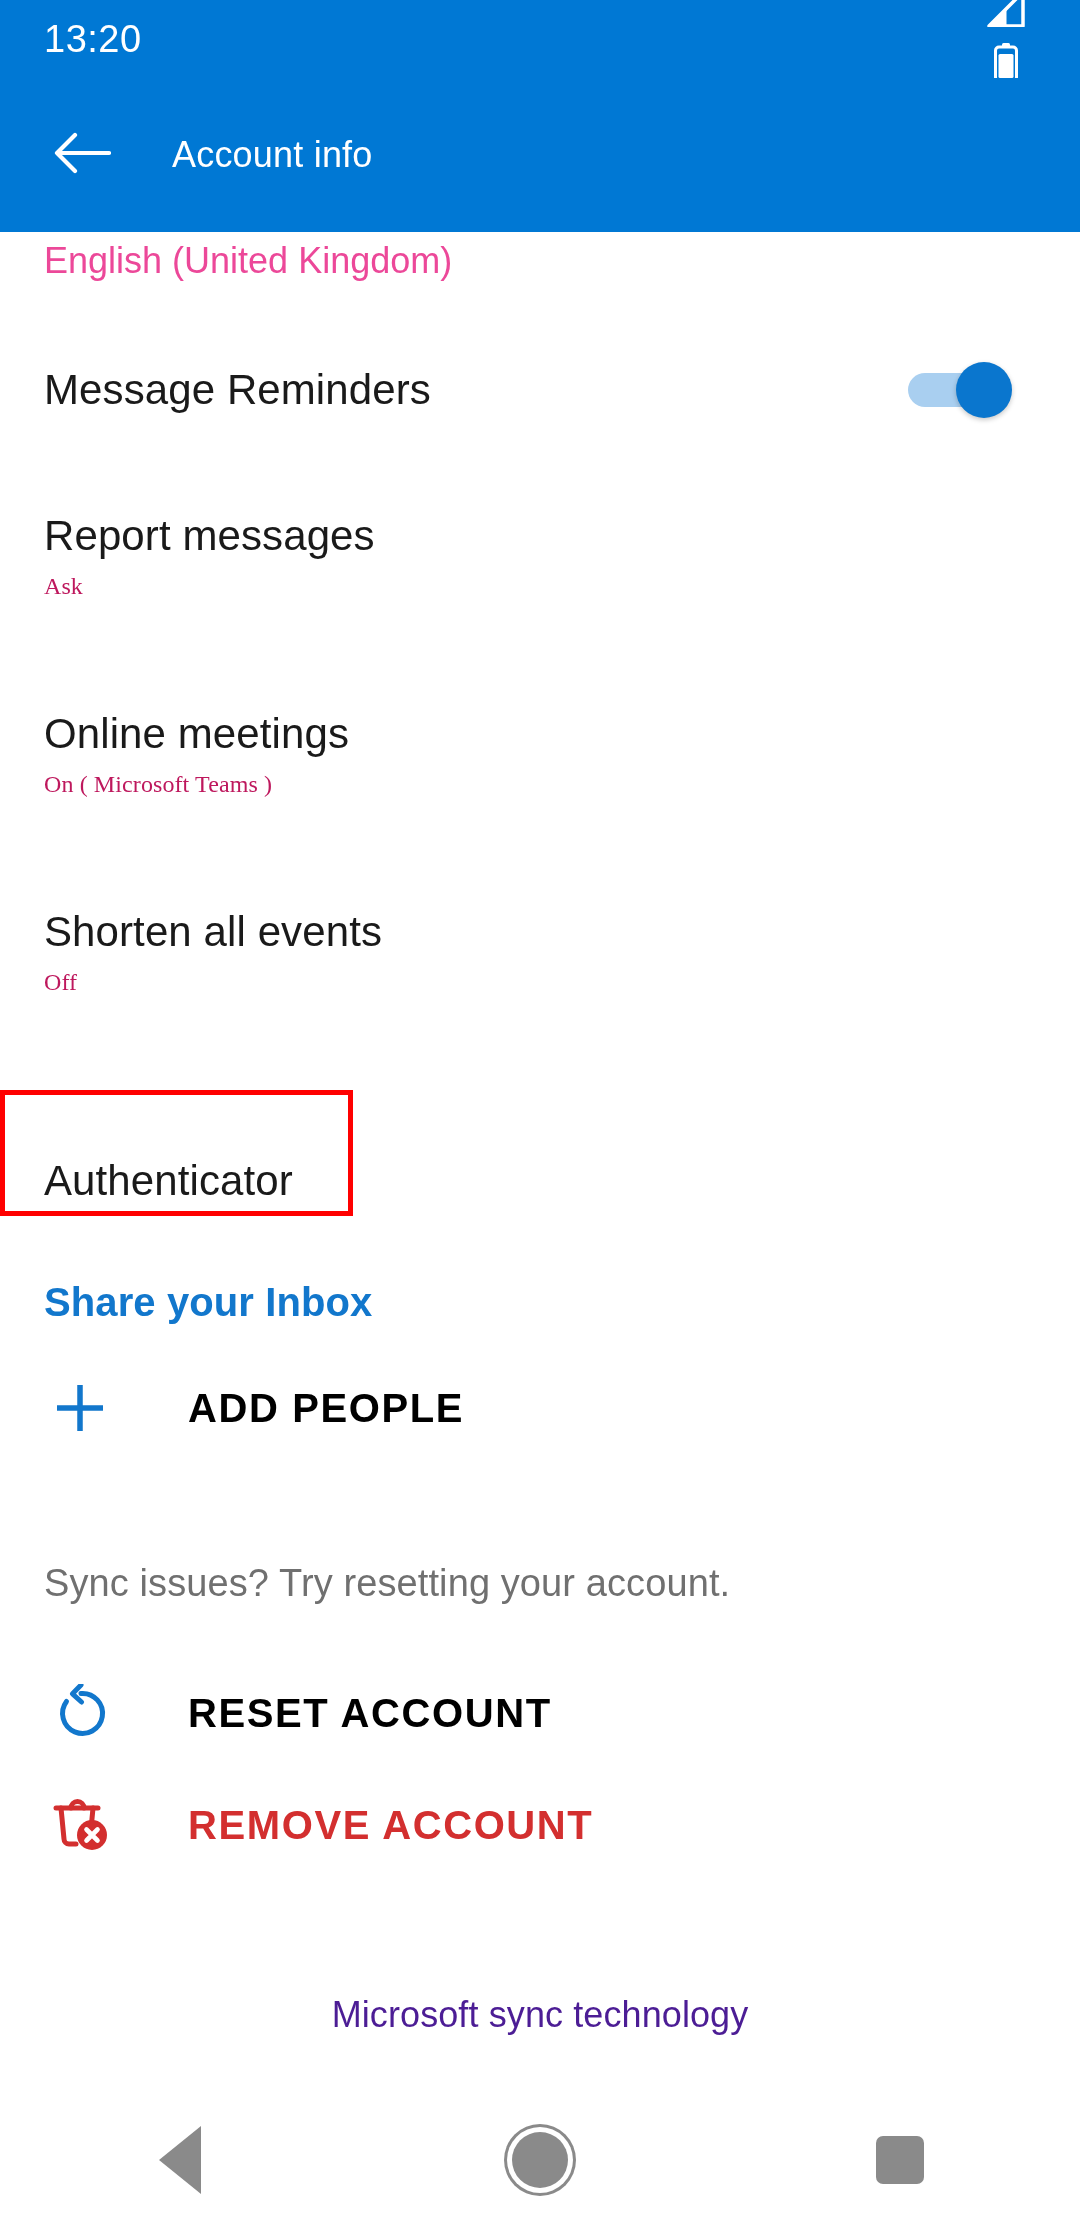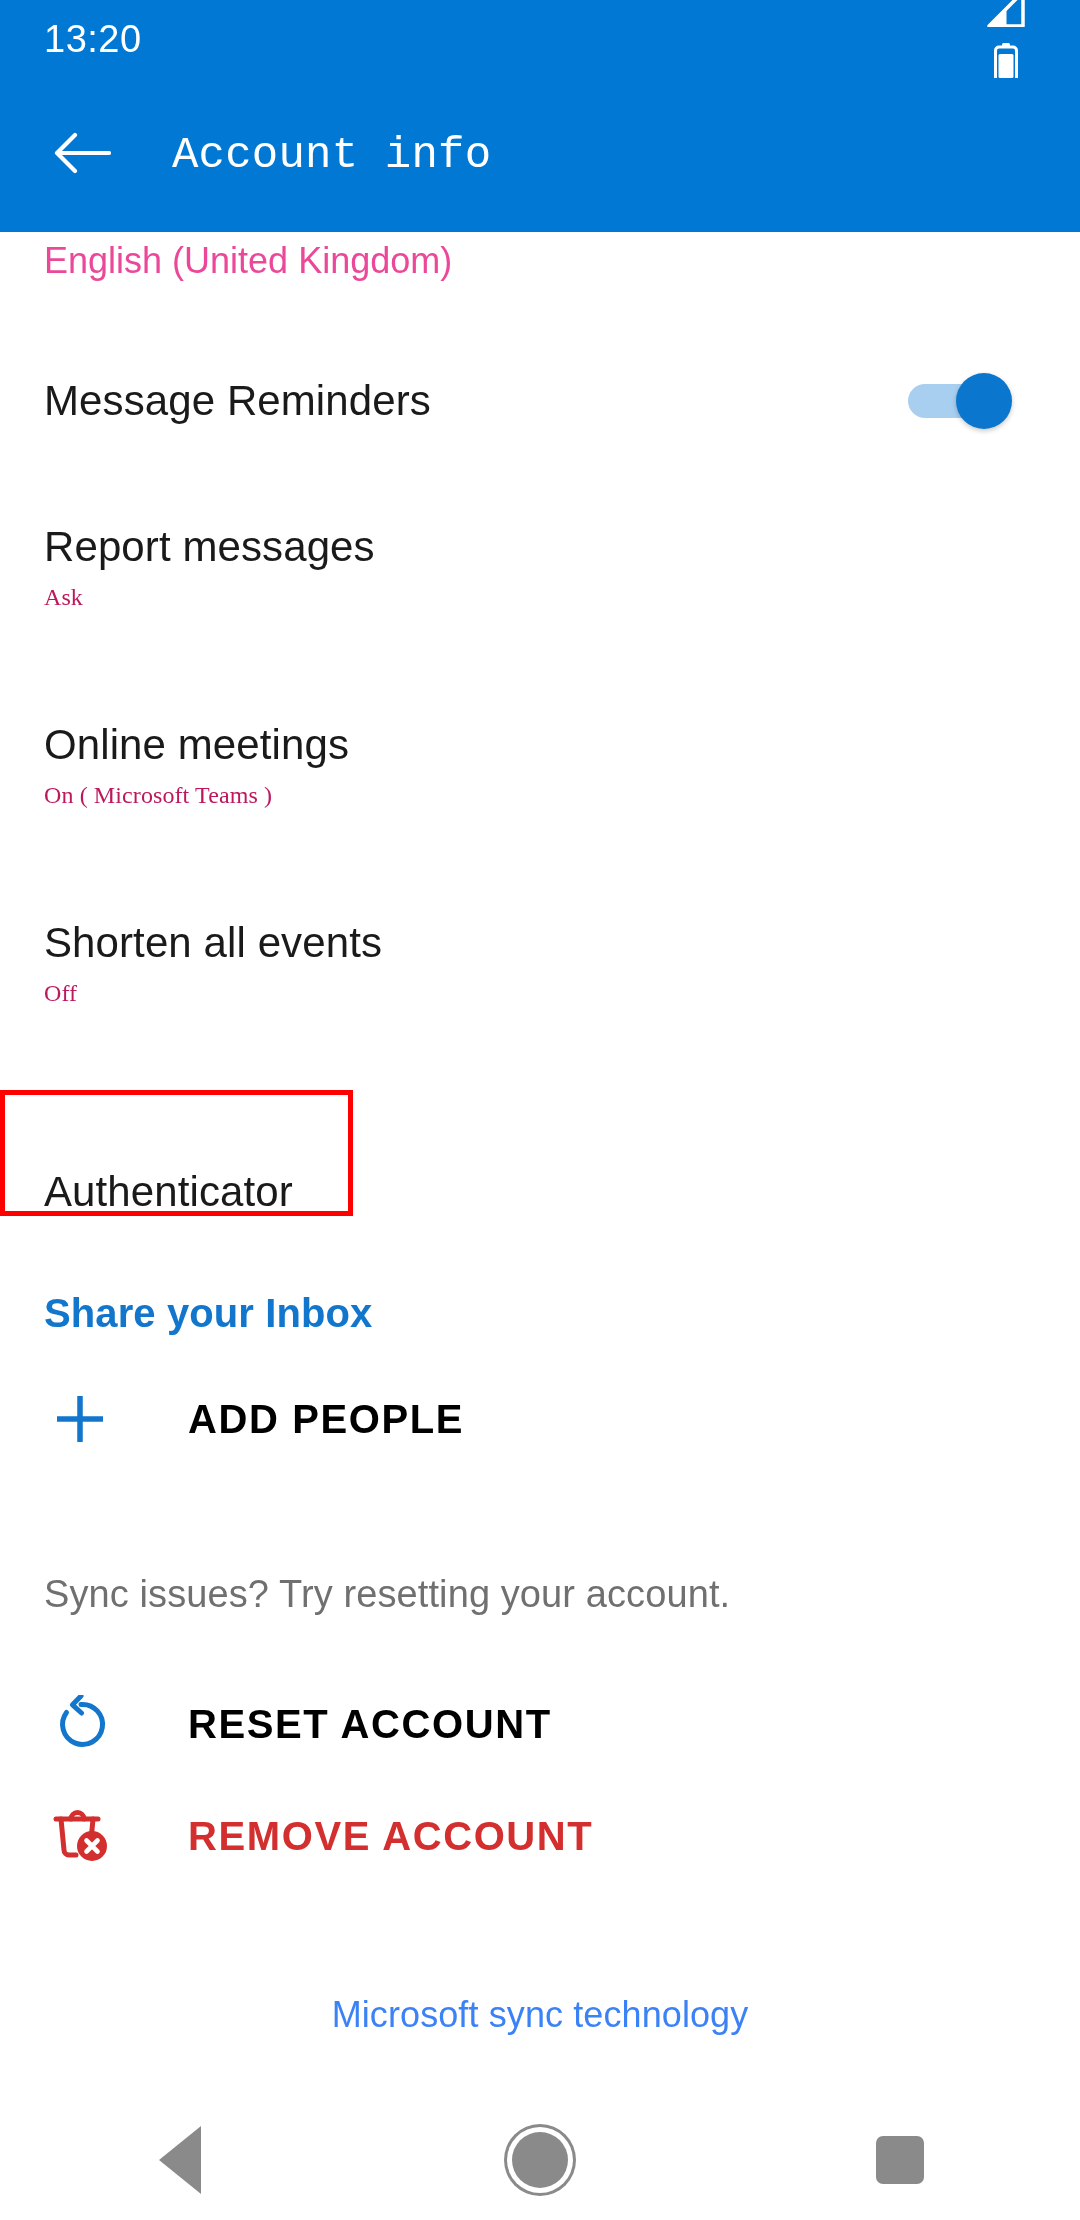--- a/index.html
+++ b/index.html
@@ -26,32 +26,31 @@
   
   .appbar {
     position:absolute; top:78px; left:0; width:1080px; height:154px;
     background:#0078d4; display:flex; align-items:center; padding-left:44px;
   }
   .back-btn {
     width:76px; height:76px; display:flex; align-items:center; justify-content:center;
     cursor:pointer; flex:none;
   }
   .appbar-title {
-    color:#ffffff; font-size:44px; font-weight:400; margin-left:52px;
+    color:#ffffff; font-size:36px; font-weight:400; margin-left:52px;
     letter-spacing:0.2px;
-    font-family:Liberation Mono, monospace;
   }
 
   
   .content {
     position:absolute; top:232px; left:0; width:1080px; height:1868px;
     background:#ffffff;
   }
 
-  .row { position:absolute; left:0; width:1056px; padding:0 44px;margin-top:11px; }
+  .row { position:absolute; left:0; width:1056px; padding:0 44px; }
   .row-title {
     font-size:42px; color:#1a1a1a; font-weight:400; line-height:1.15;
     letter-spacing:0.1px;
   }
   .row-sub {
     font-size:24px; color:#be185d; font-weight:400; line-height:1.15;
     margin-top:13px; letter-spacing:0.1px;font-family:Liberation Serif, serif;
   }
 
   
@@ -91,21 +90,21 @@
   .action-label {
     font-size:40px; font-weight:bold; letter-spacing:1.6px; margin-left:50px;
   }
   .action-label.blue { color:#000000; }
   .action-label.red  { color:#d32f2f; }
 
   .note-text { font-size:38px; color:#707070; letter-spacing:0.1px; }
 
   .footer-note {
     position:absolute; left:0; width:1080px; text-align:center;
-    font-size:36px; color:#3b82f6; letter-spacing:0.1px;
+    font-size:36px; color:#4c1d95; letter-spacing:0.1px;
   }
 
   
   .navbar {
     position:absolute; bottom:0; left:0; width:1080px; height:120px;
     background:#ffffff; display:flex; align-items:center; justify-content:space-around;
   }
   .nav-btn {
     width:180px; height:120px; display:flex; align-items:center; justify-content:center;
     cursor:pointer;

